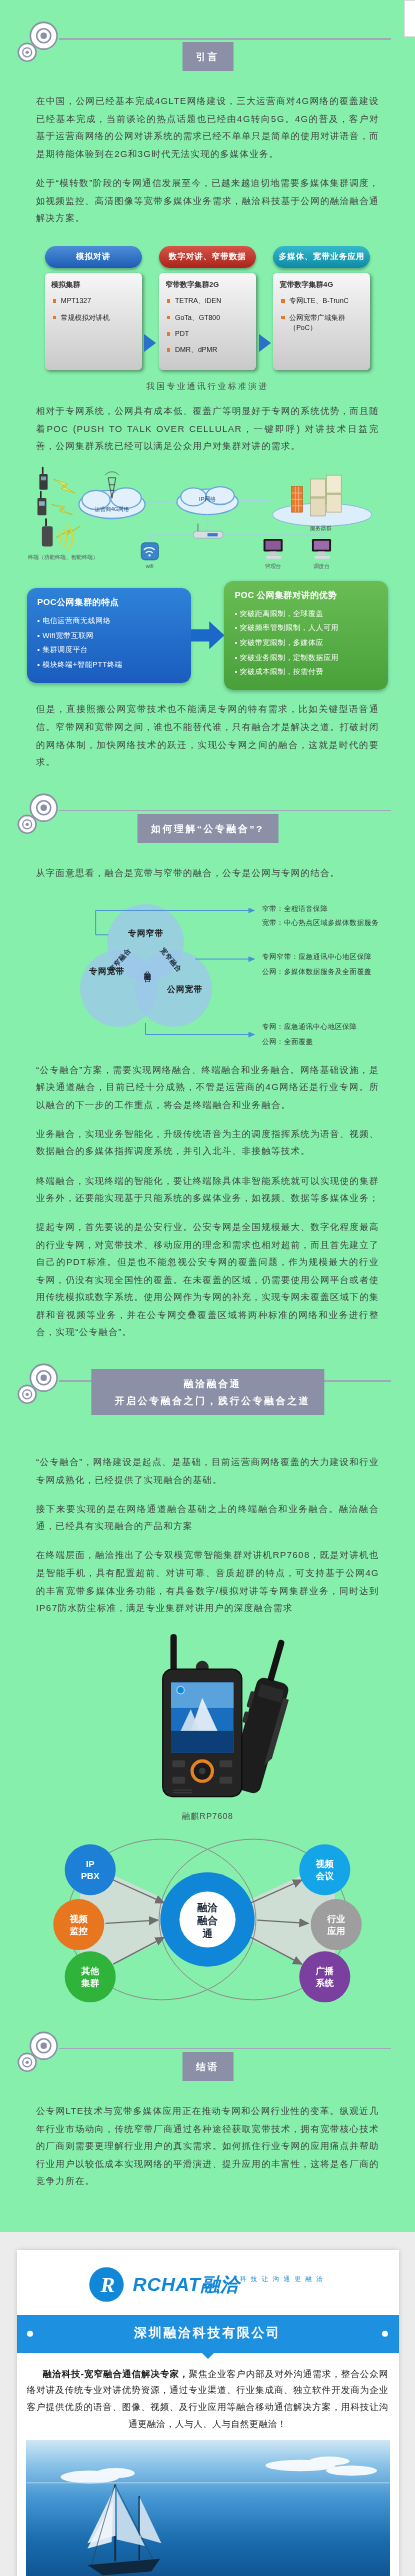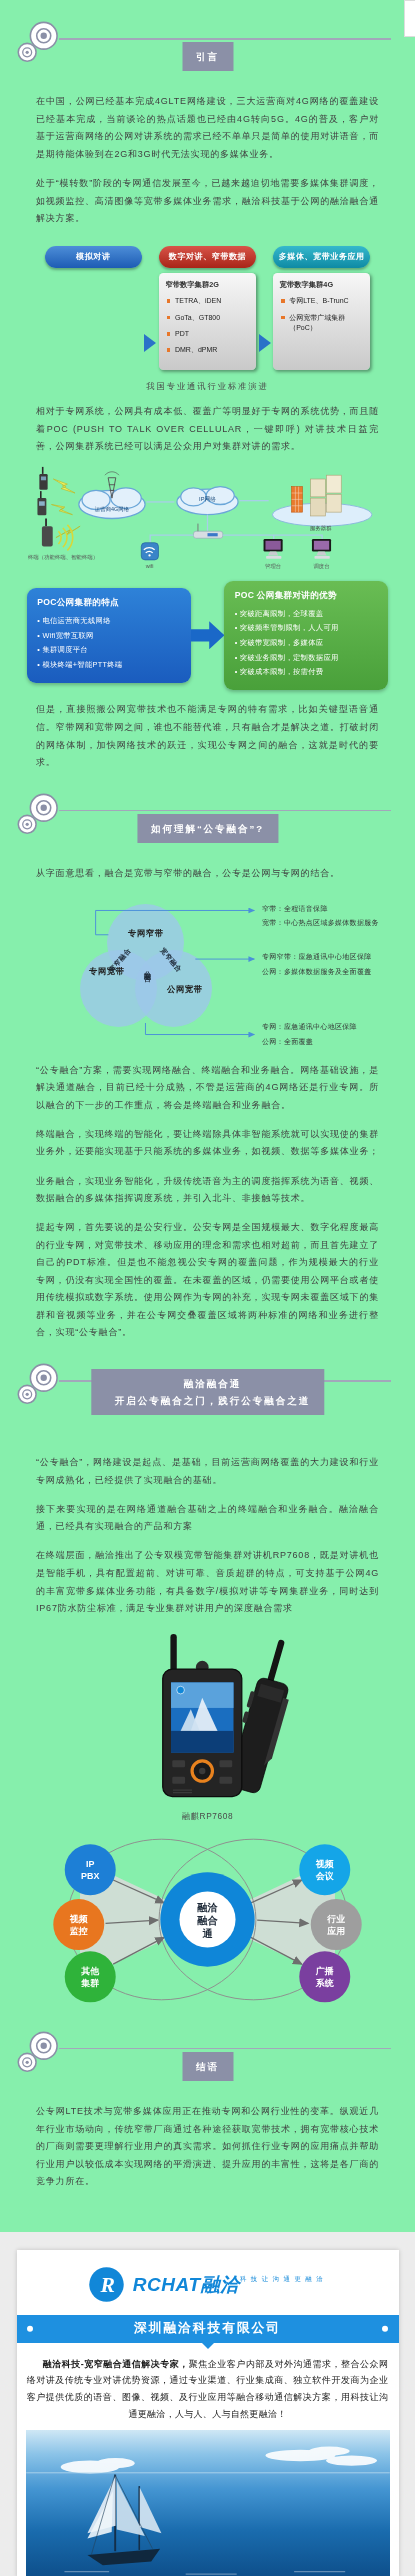--- a/index.html
+++ b/index.html
@@ -52,21 +52,21 @@
   .device{margin:16.6px auto 0;flex:none;}
   
   .hub{margin:6.4px auto 0;flex:none;}
   
   .footer{flex:1;background:#ececec;margin-top:41px;padding-top:18px;}
   .footer-card{width:382px;margin:0 auto;background:#fff;box-shadow:0 0 4.5px rgba(0,0,0,.18);padding-top:16.6px;}
   .logo-row{display:flex;justify-content:center;align-items:center;gap:7.7px;}
   .logo-texts{display:flex;flex-direction:row;}
   .logo-name{font-size:19px;font-weight:bold;font-style:italic;color:#1187d8;letter-spacing:0.6px;}
   .logo-tagline{font-size:6.4px;color:#1187d8;letter-spacing:4.5px;margin-top:2.6px;text-align:center;}
-  .banner{position:relative;margin-top:11.5px;height:28px;background:#1e90e0;color:#fff;display:flex;align-items:center;justify-content:center;font-size:12.8px;font-weight:bold;letter-spacing:1.9px;}
+  .banner{position:relative;margin-top:11.5px;height:38px;background:#1e90e0;color:#fff;display:flex;align-items:center;justify-content:center;font-size:12.8px;font-weight:bold;letter-spacing:1.9px;}
   .banner-dot{position:absolute;top:50%;transform:translateY(-50%);width:6.4px;height:6.4px;border-radius:50%;background:#fff;}
   .banner-dot.l{left:10.2px;} .banner-dot.r{right:10.2px;}
   .banner-notch{position:absolute;left:50%;bottom:-5.7px;transform:translateX(-50%);width:0;height:0;border-left:6.4px solid transparent;border-right:6.4px solid transparent;border-top:6.4px solid #1e90e0;}
   .about{margin:12.8px 10.2px 0;font-size:9px;color:#1a1a1a;line-height:1.85;letter-spacing:0.3px;text-align:justify;text-align-last:center;}
   .about b{font-weight:bold;padding-left:16px;}
   .ship{position:relative;margin:7.7px 9px 0;height:148px;overflow:hidden;
     background:linear-gradient(180deg,#cfe7f5 0%,#8cc4e8 16%,#4495d2 40%,#1a6cae 68%,#0d4e8a 100%);}
   .ship svg{position:absolute;left:0;top:0;}
 </style>
 </head>
@@ -87,20 +87,25 @@
     <div class="sec-line"></div>
     <div class="sec-label">引言</div>
   </div>
 
   <p class="para first">在中国，公网已经基本完成4GLTE网络建设，三大运营商对4G网络的覆盖建设已经基本完成，当前谈论的热点话题也已经由4G转向5G。4G的普及，客户对基于运营商网络的公网对讲系统的需求已经不单单只是简单的使用对讲语音，而是期待能体验到在2G和3G时代无法实现的多媒体业务。</p>
   <p class="para">处于“模转数”阶段的专网通信发展至今，已越来越迫切地需要多媒体集群调度，如视频监控、高清图像等宽带多媒体业务需求，融洽科技基于公网的融洽融合通解决方案。</p>
 
   <div class="evo">
     <div class="evo-col">
       <div class="evo-pill blue">模拟对讲</div>
+      <div class="evo-card">
+        <div class="evo-card-title">模拟集群</div>
+        <div class="evo-item">MPT1327</div>
+        <div class="evo-item">常规模拟对讲机</div>
+      </div>
     </div>
     <div class="evo-arrow"></div>
     <div class="evo-col">
       <div class="evo-pill red">数字对讲、窄带数据</div>
       <div class="evo-card">
         <div class="evo-card-title">窄带数字集群2G</div>
         <div class="evo-item">TETRA、iDEN</div>
         <div class="evo-item">GoTa、GT800</div>
         <div class="evo-item">PDT</div>
         <div class="evo-item">DMR、dPMR</div>
@@ -275,22 +280,22 @@
       <div>专网窄带：应急通讯中心地区保障</div>
       <div>公网：多媒体数据服务及全面覆盖</div>
     </div>
     <div class="venn-ann" style="top:125px;">
       <div>专网：应急通讯中心地区保障</div>
       <div>公网：全面覆盖</div>
     </div>
   </div>
 
   <p class="para">“公专融合”方案，需要实现网络融合、终端融合和业务融合。网络基础设施，是解决通道融合，目前已经十分成熟，不管是运营商的4G网络还是行业专网。所以融合的下一步的工作重点，将会是终端融合和业务融合。</p>
+  <p class="para">业务融合，实现业务智能化，升级传统语音为主的调度指挥系统为语音、视频、数据融合的多媒体指挥调度系统，并引入北斗、非接触等技术。</p>
   <p class="para">终端融合，实现终端的智能化，要让终端除具体非智能系统就可以实现使的集群业务外，还要能实现基于只能系统的多媒体业务，如视频、数据等多媒体业务；</p>
-  <p class="para">业务融合，实现业务智能化，升级传统语音为主的调度指挥系统为语音、视频、数据融合的多媒体指挥调度系统，并引入北斗、非接触等技术。</p>
   <p class="para">提起专网，首先要说的是公安行业。公安专网是全国规模最大、数字化程度最高的行业专网，对宽带技术、移动应用的理念和需求也相对超前，而且首先建立了自己的PDT标准。但是也不能忽视公安专网的覆盖问题，作为规模最大的行业专网，仍没有实现全国性的覆盖。在未覆盖的区域，仍需要使用公网平台或者使用传统模拟或数字系统。使用公网作为专网的补充，实现专网未覆盖区域下的集群和音视频等业务，并在公专网交叠覆盖区域将两种标准的网络和业务进行整合，实现“公专融合”。</p>
 
   <div class="sec-header two">
     <svg class="sec-icon" width="42" height="45" viewBox="0 0 66 70">
       <circle cx="42" cy="26" r="21" fill="#fff" stroke="#8b90a7" stroke-width="2.5"></circle>
       <circle cx="42" cy="26" r="11" fill="#fff" stroke="#8b90a7" stroke-width="2.5"></circle>
       <circle cx="42" cy="26" r="5" fill="#8b90a7"></circle>
       <circle cx="16" cy="52" r="14" fill="#fff" stroke="#8b90a7" stroke-width="2.5"></circle>
       <circle cx="16" cy="52" r="7" fill="#fff" stroke="#8b90a7" stroke-width="2"></circle>
       <circle cx="16" cy="52" r="2.5" fill="#8b90a7"></circle>

